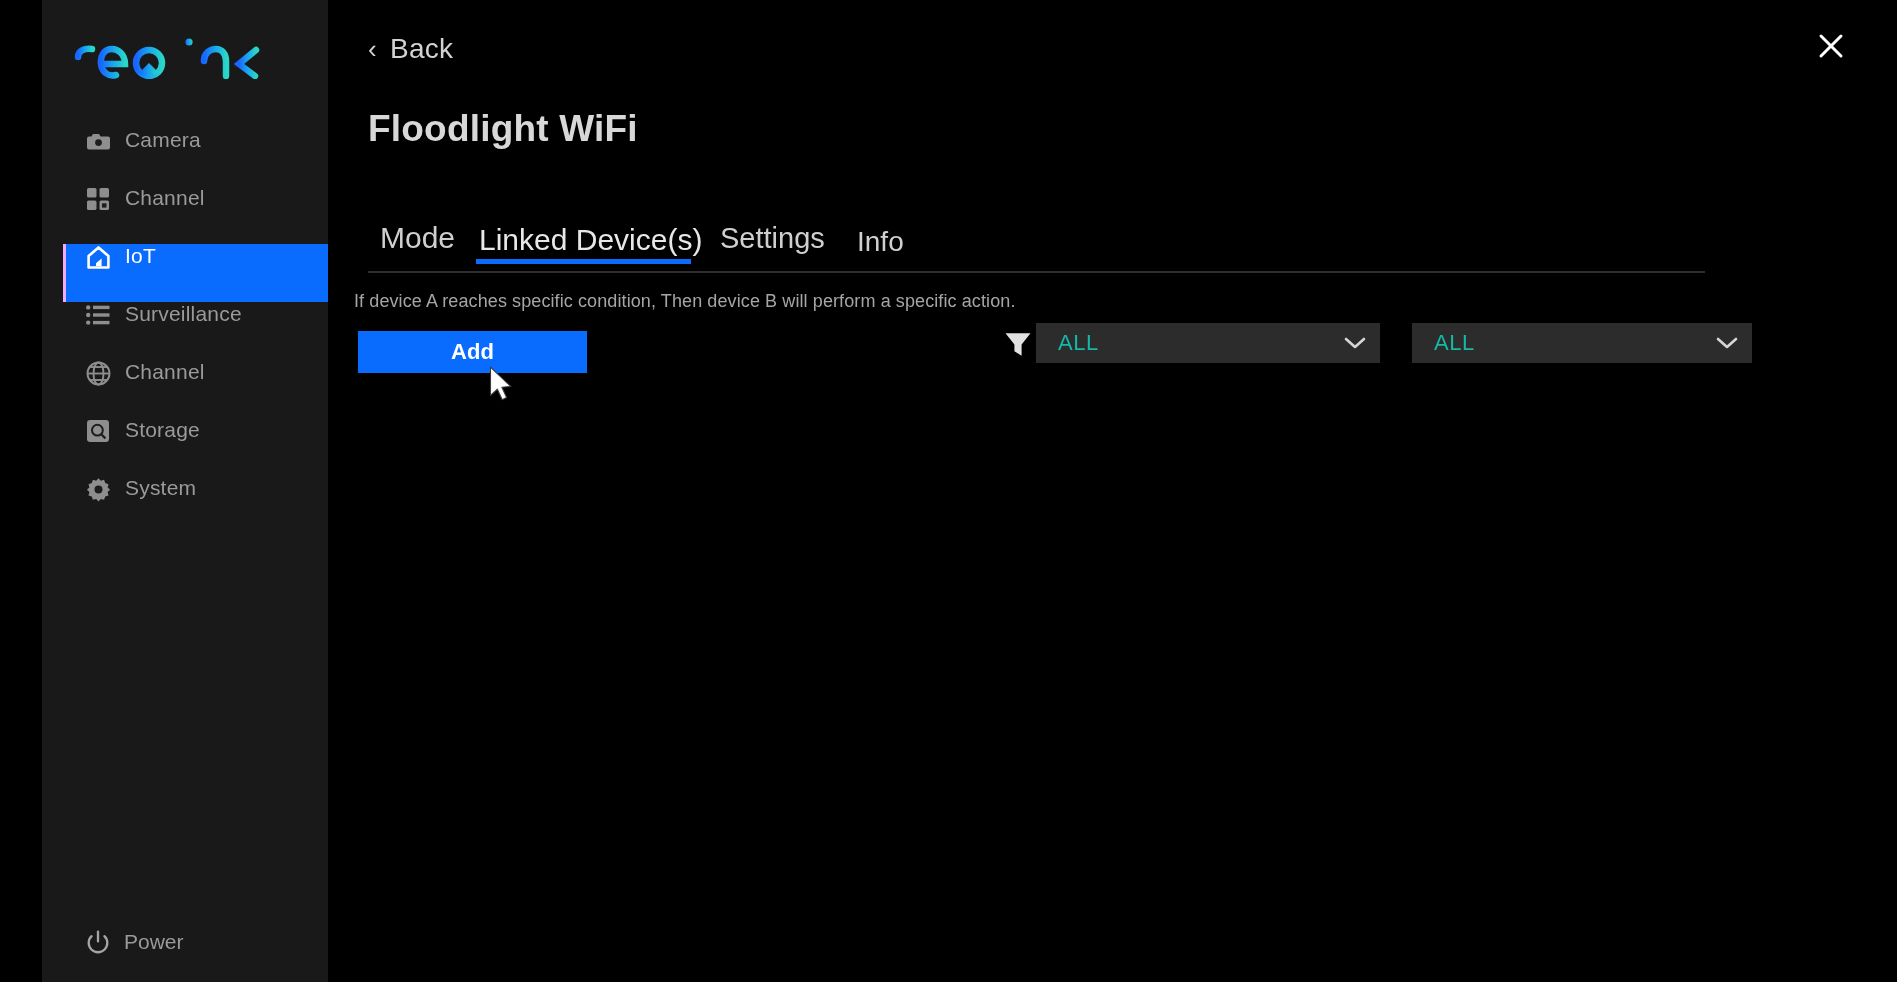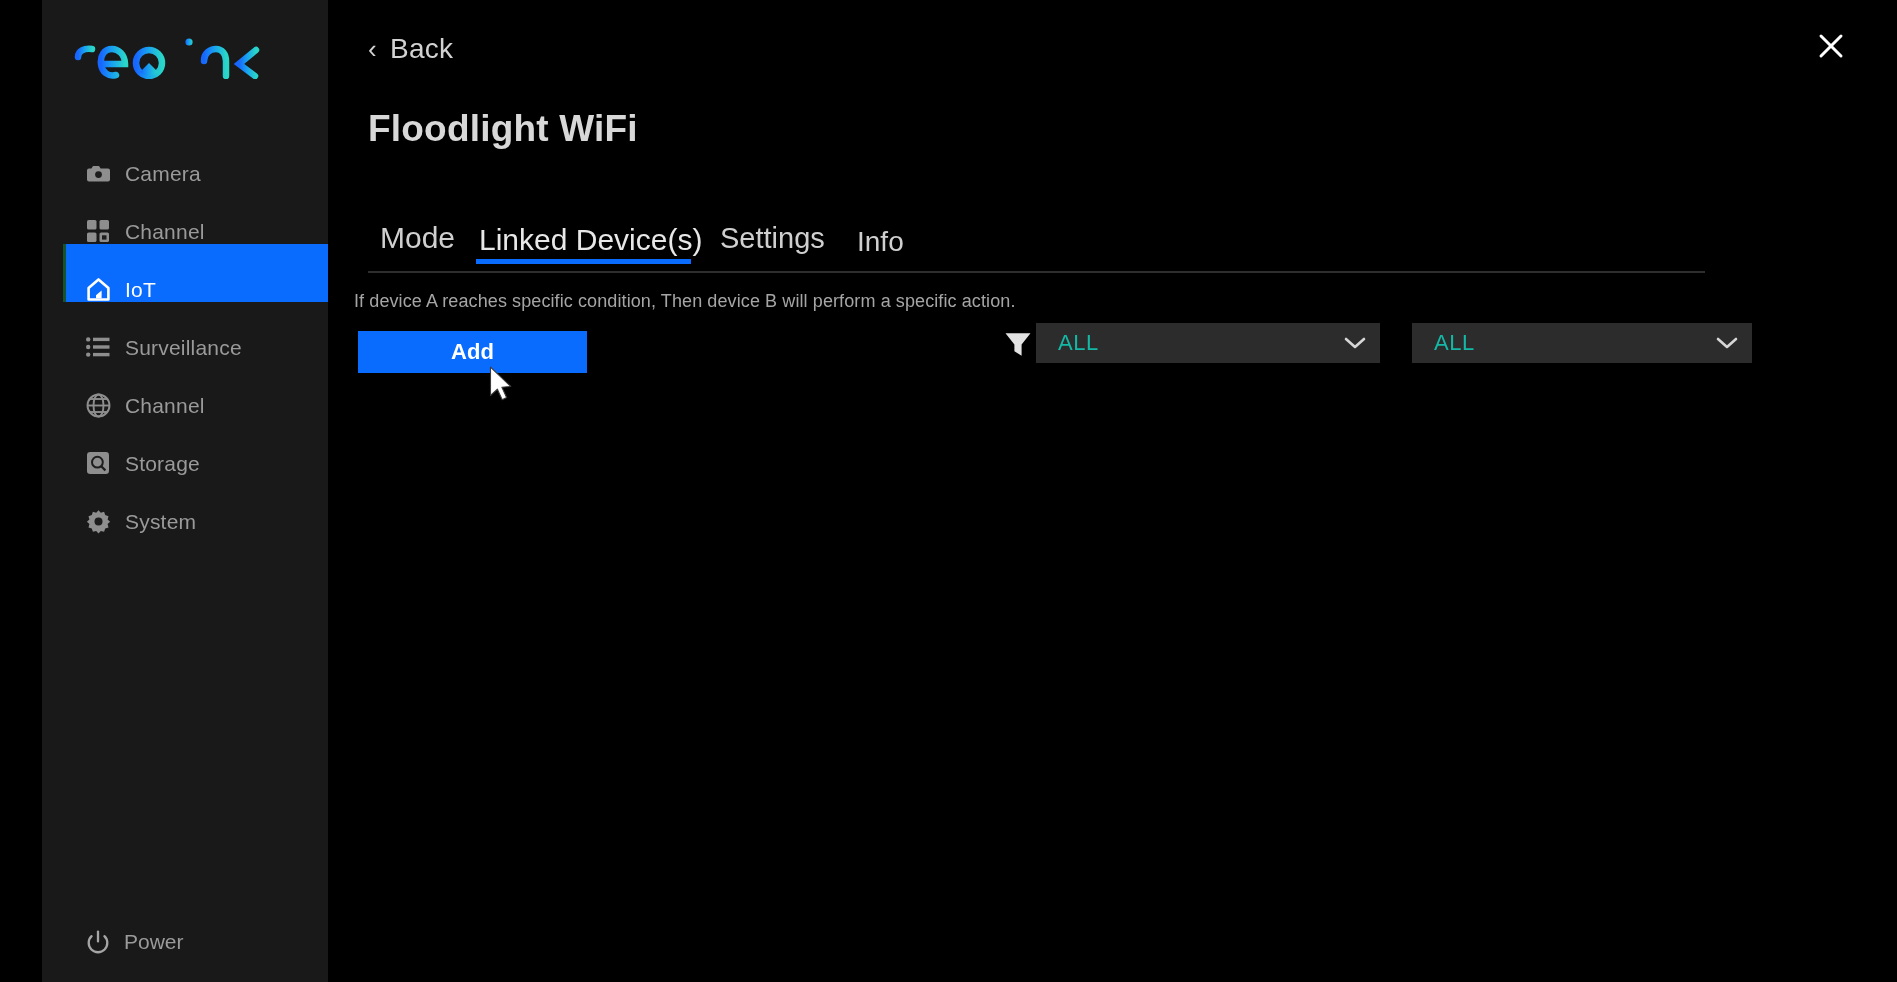--- a/index.html
+++ b/index.html
@@ -27,37 +27,37 @@
     left: 28px; top: 30px;
     width: 200px; height: 52px;
     display: flex; align-items: center;
   }
   #logo svg { display: block; }
 
   .nav-item {
     position: absolute;
     left: 21px;
     width: 265px; height: 58px;
-    display: flex; align-items: flex-end;
+    display: flex; align-items: flex-start;
     padding-left: 22px;
     color: #9a9a9a;
     font-size: 21px;
     letter-spacing: .2px;
   }
   .nav-item .nav-icon {
     width: 26px; height: 26px;
     margin-right: 14px;
     display: flex; align-items: center; justify-content: center;
     flex: 0 0 26px;
   }
   .nav-item .nav-icon svg { display: block; }
   .nav-item.active {
     background: #0a6cff;
     color: #fff;
-    border-left: 3px solid #14532d;
+    border-left: 3px solid #f0abfc;
     padding-left: 19px;
   }
   .nav-item.active .nav-icon svg { fill: #fff; }
 
   #power-item {
     position: absolute;
     left: 21px; bottom: 14px;
     width: 265px; height: 52px;
     display: flex; align-items: center;
     padding-left: 22px;

